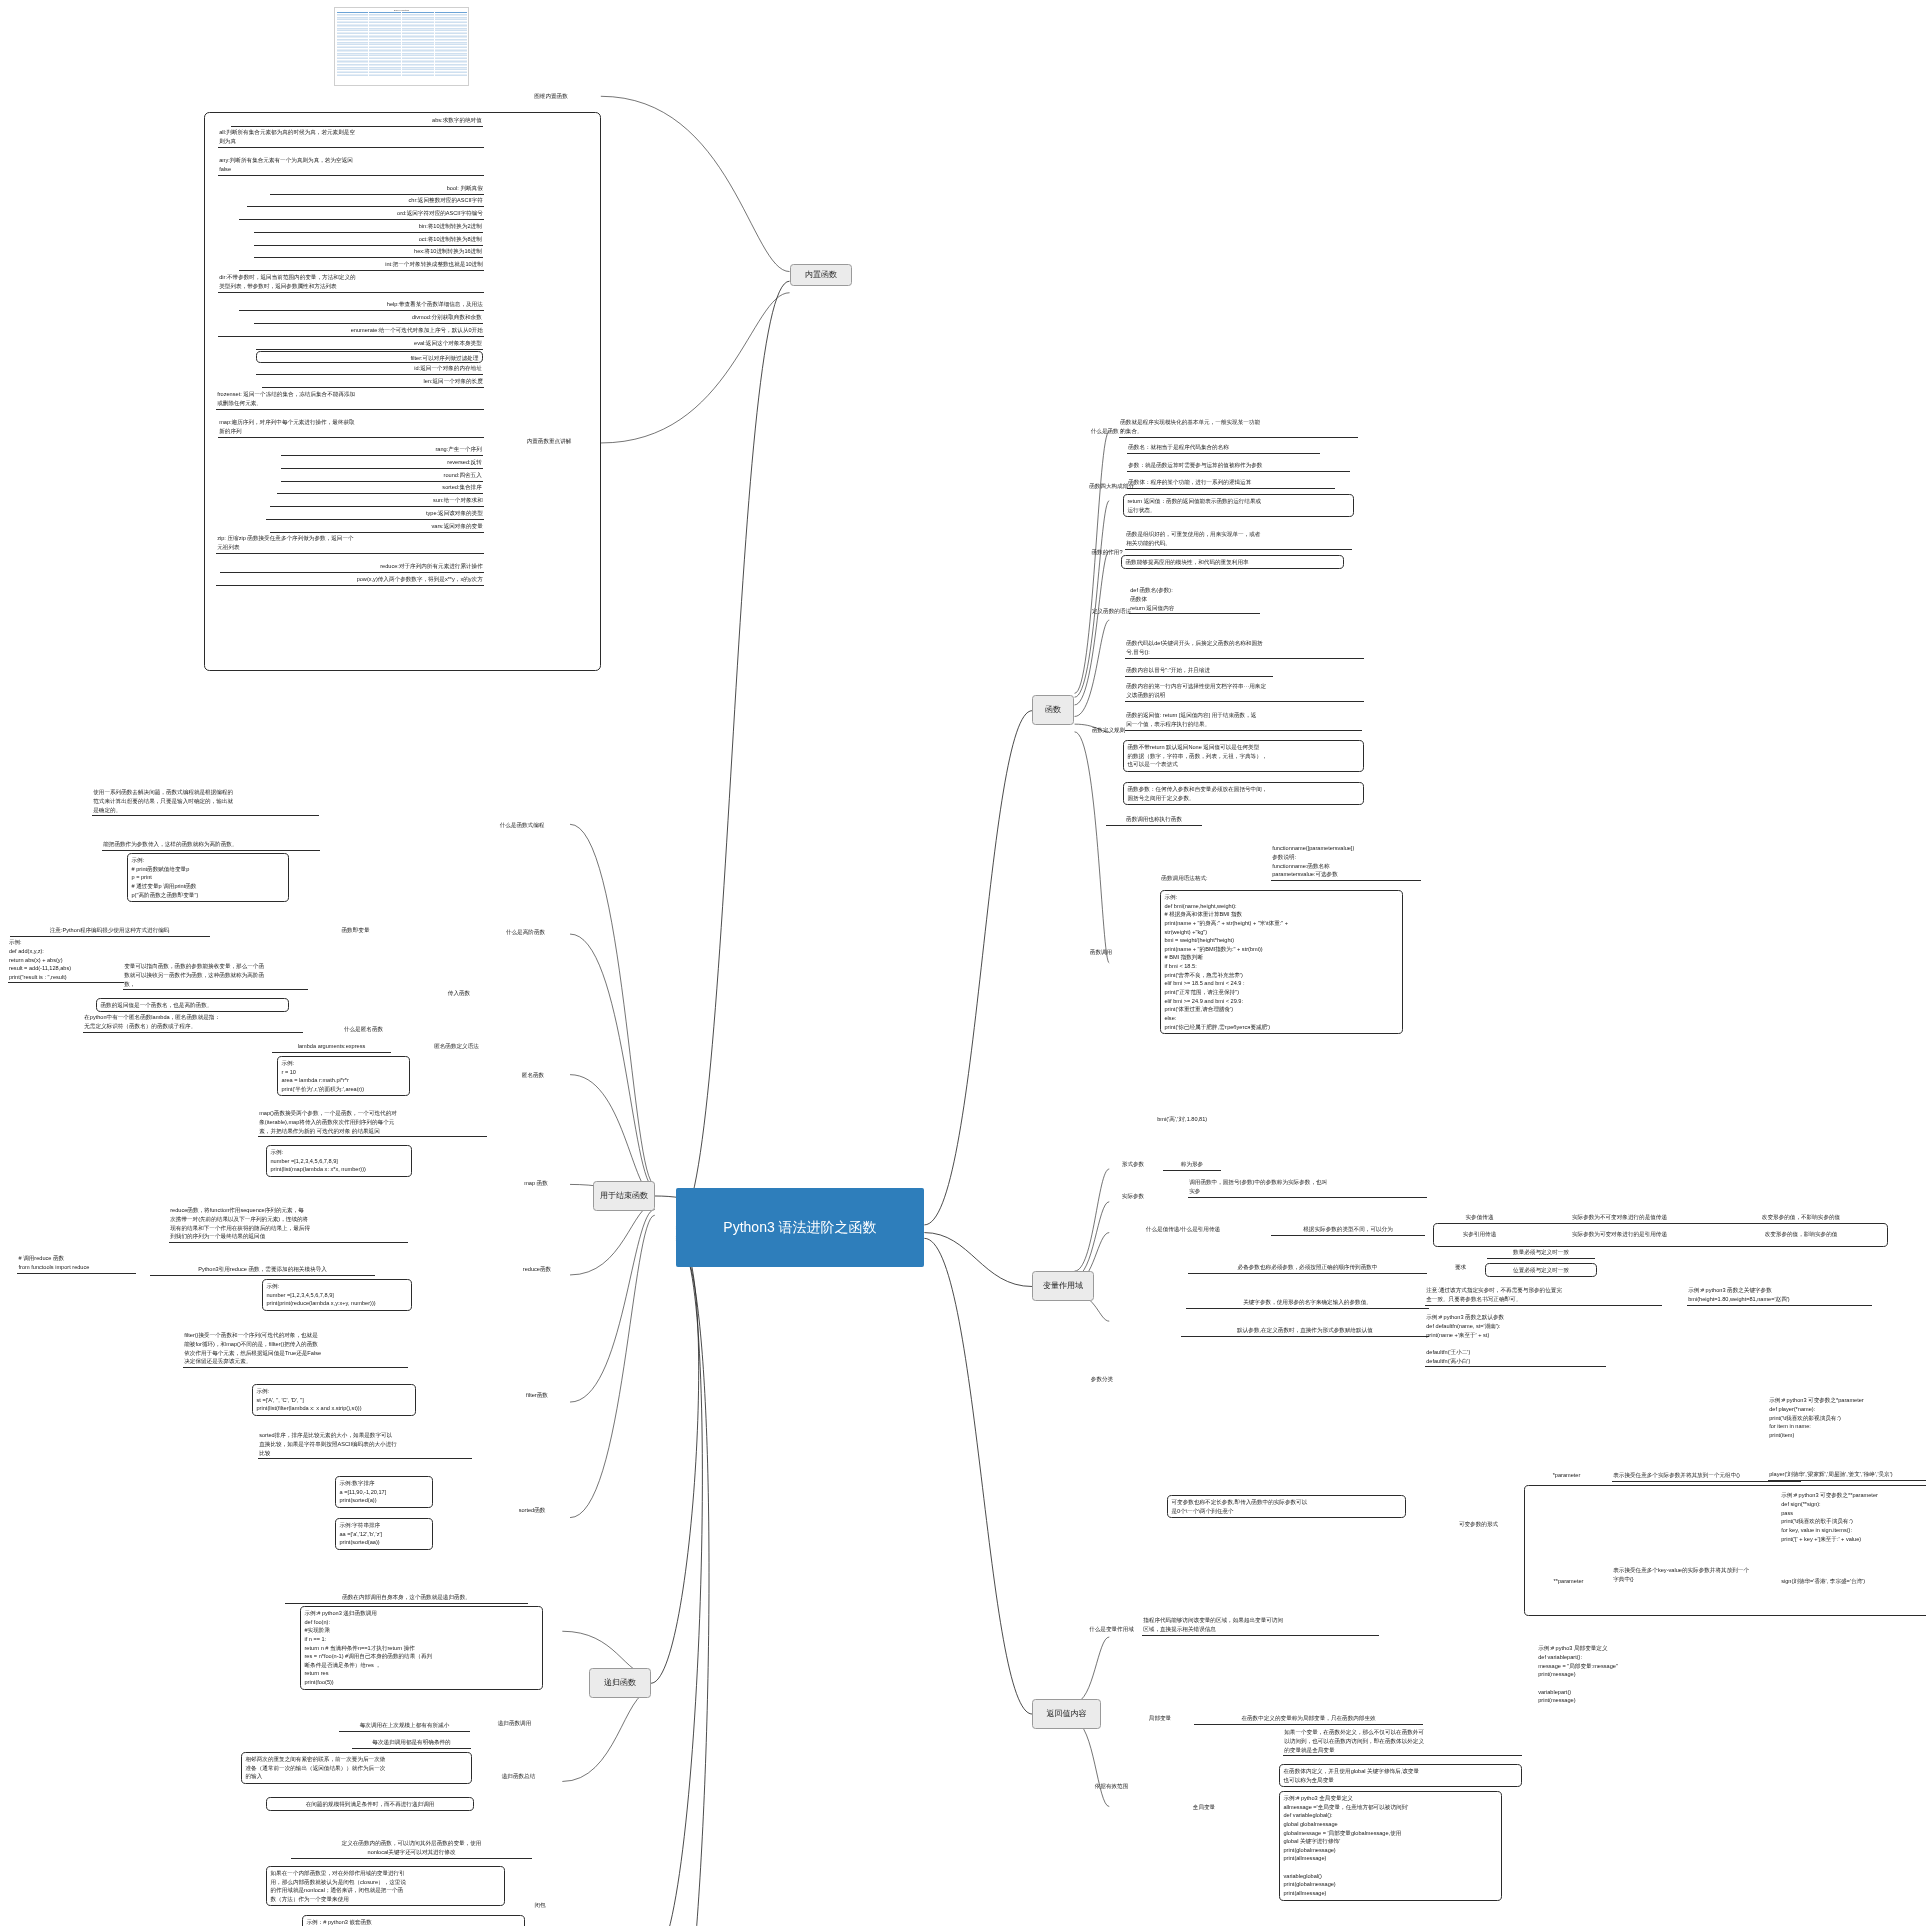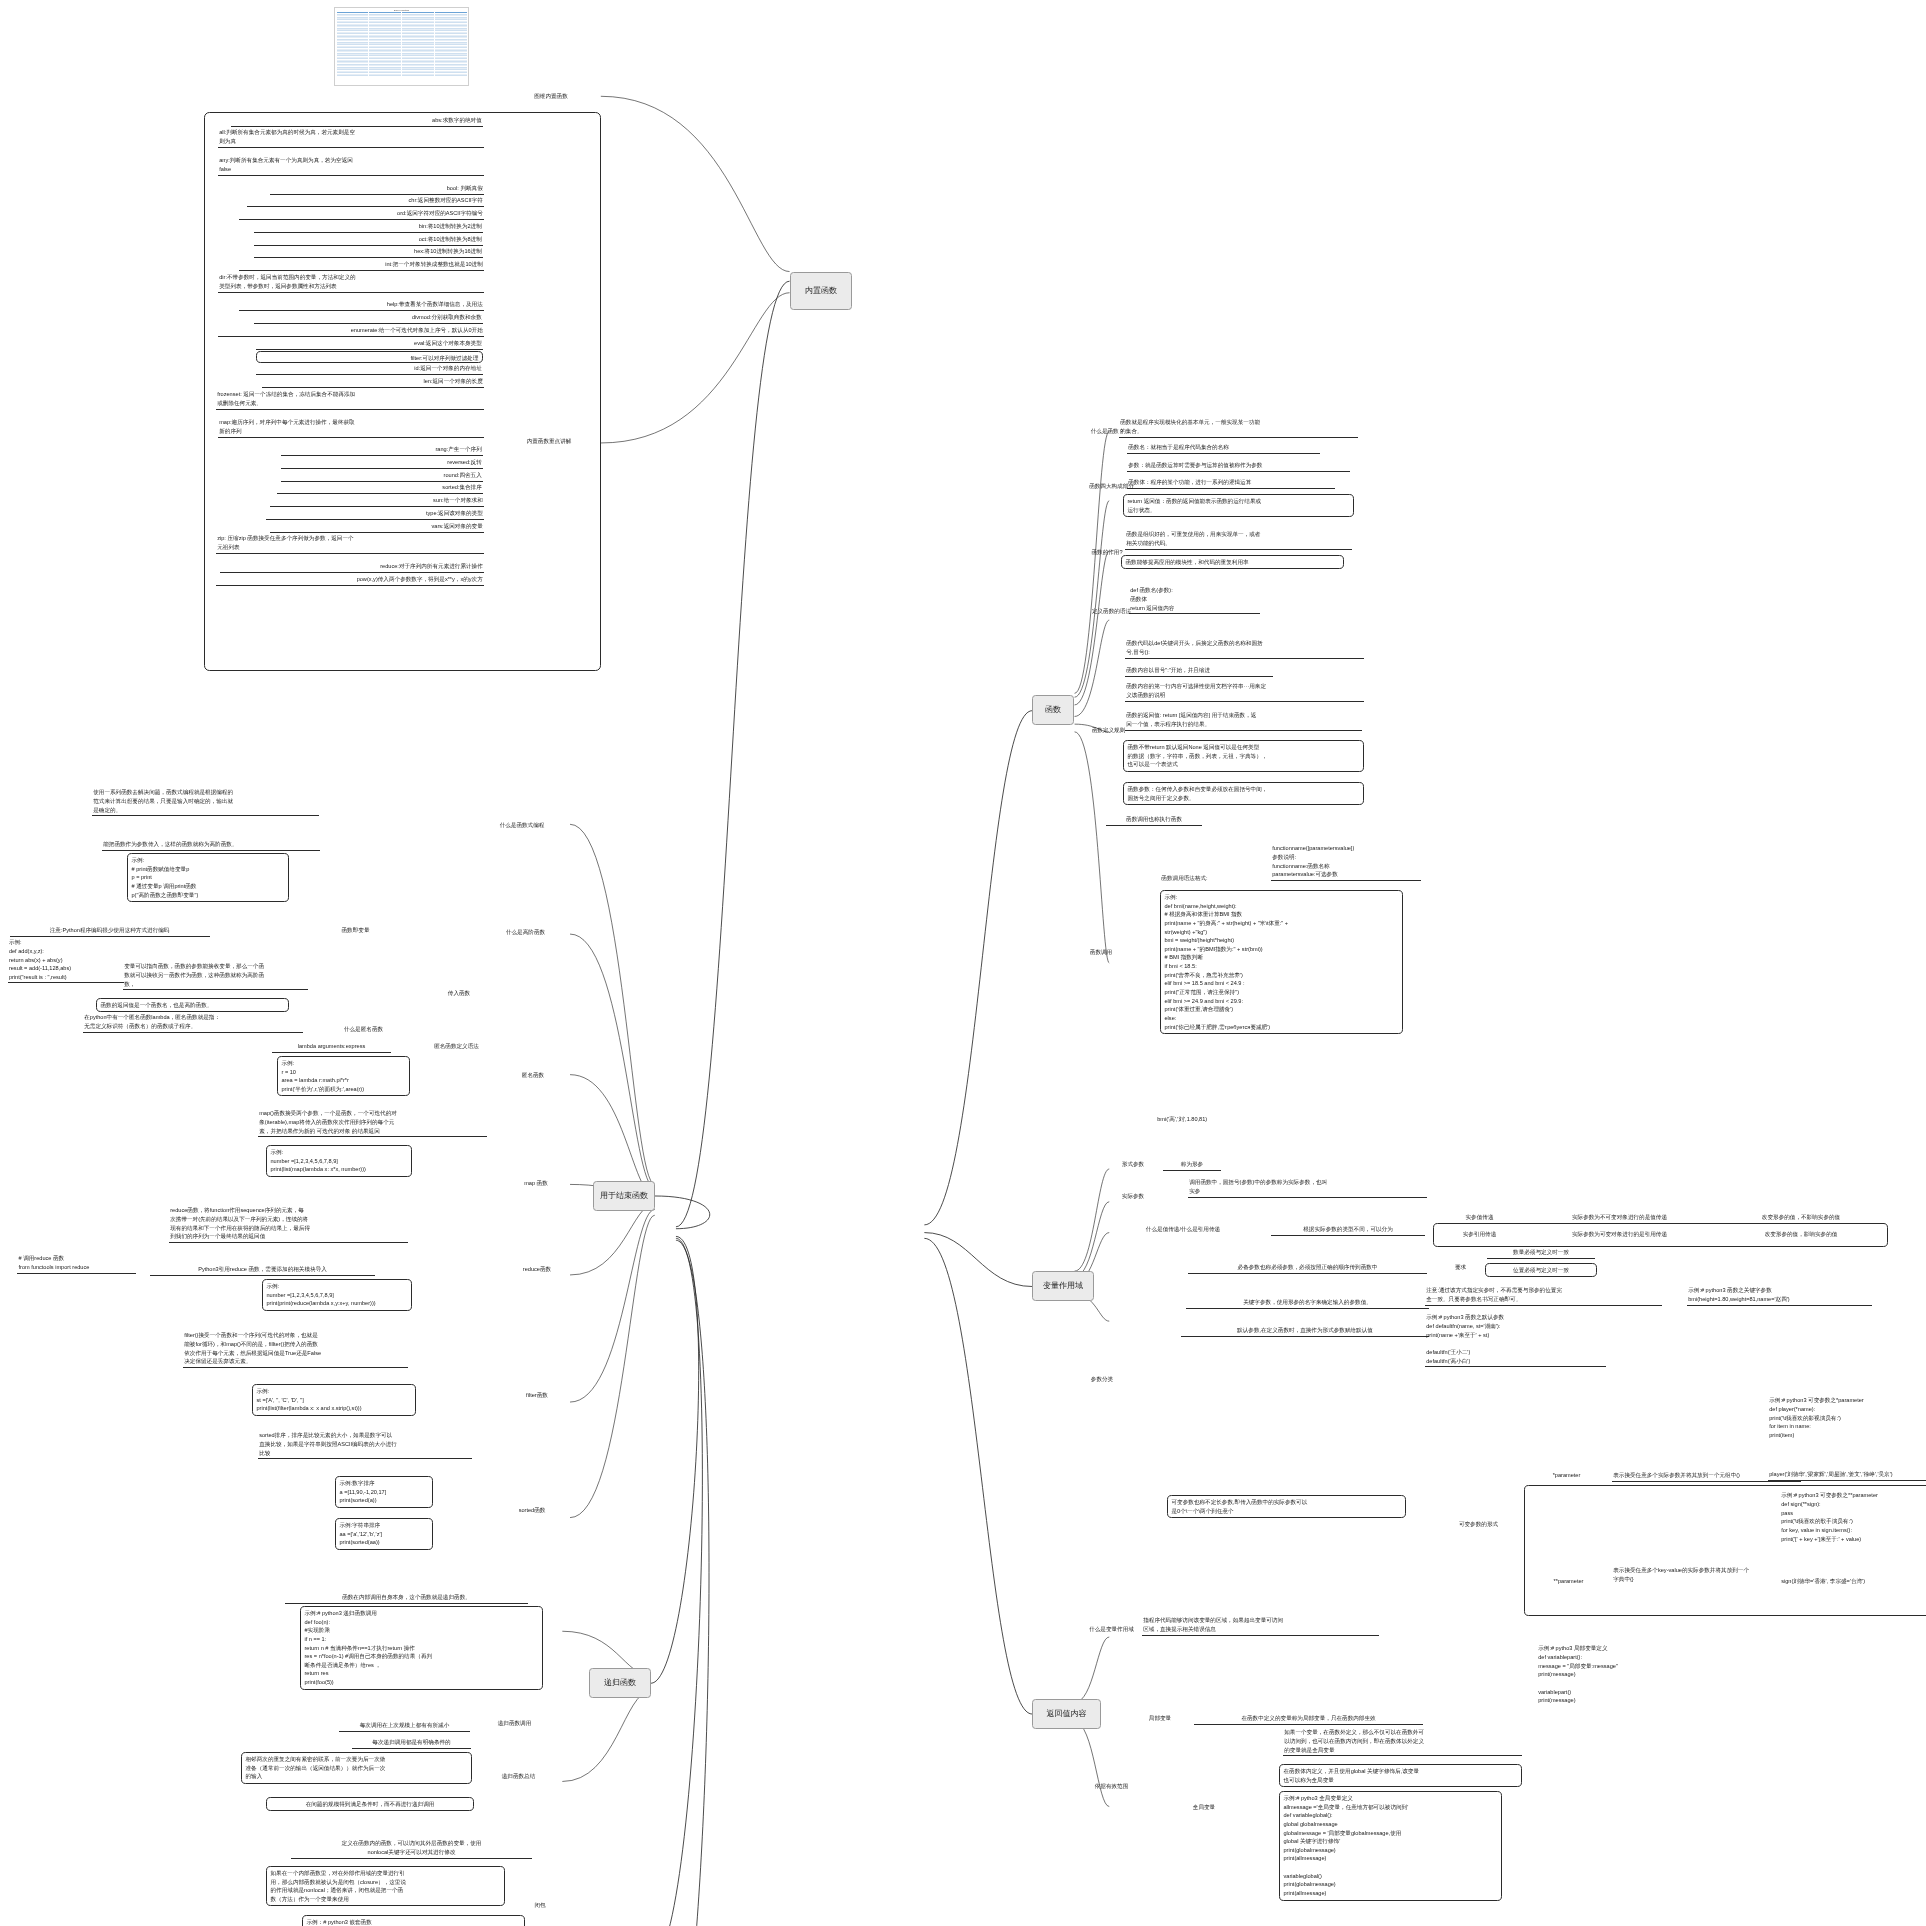--- a/index.html
+++ b/index.html
@@ -87,22 +87,23 @@
     <path class="thin" d="M1700 3105 C 1640 3105, 1620 2790, 1480 2790"></path>
     <path class="thin" d="M1700 3115 C 1640 3115, 1620 3075, 1480 3075"></path>
     <path class="thin" d="M1700 3125 C 1640 3125, 1620 3310, 1480 3310"></path>
     <path class="thin" d="M1700 3140 C 1640 3140, 1620 3640, 1480 3640"></path>
     <path class="thin" d="M1700 3155 C 1640 3155, 1620 3940, 1480 3940"></path>
 
     <path class="thin" d="M1690 4350 C 1620 4350, 1600 4235, 1460 4235"></path>
     <path class="thin" d="M1690 4390 C 1620 4390, 1600 4625, 1460 4625"></path>
   </svg>
 
-
-  <div class="branch" style="left:790px;top:272px;width:62px;height:38px;">内置函数</div>
+  <div class="central" style="left:676px;top:1188px;width:248px;height:79px;">Python3 语法进阶之函数</div>
+
+  <div class="branch" style="left:790px;top:264px;width:62px;height:22px;">内置函数</div>
   <div class="branch" style="left:593px;top:1181px;width:62px;height:30px;">用于结束函数</div>
   <div class="branch" style="left:589px;top:1668px;width:62px;height:30px;">递归函数</div>
 
   <div class="branch" style="left:1032px;top:695px;width:42px;height:30px;">函数</div>
   <div class="branch" style="left:1032px;top:1271px;width:62px;height:30px;">变量作用域</div>
   <div class="branch" style="left:1032px;top:1699px;width:69px;height:30px;">返回值内容</div>
 
   <div class="thumb" style="left:334px;top:7px;width:133px;height:77px;">
     <div class="th-title">Build-in Functions</div>
     <div class="th-grid">

